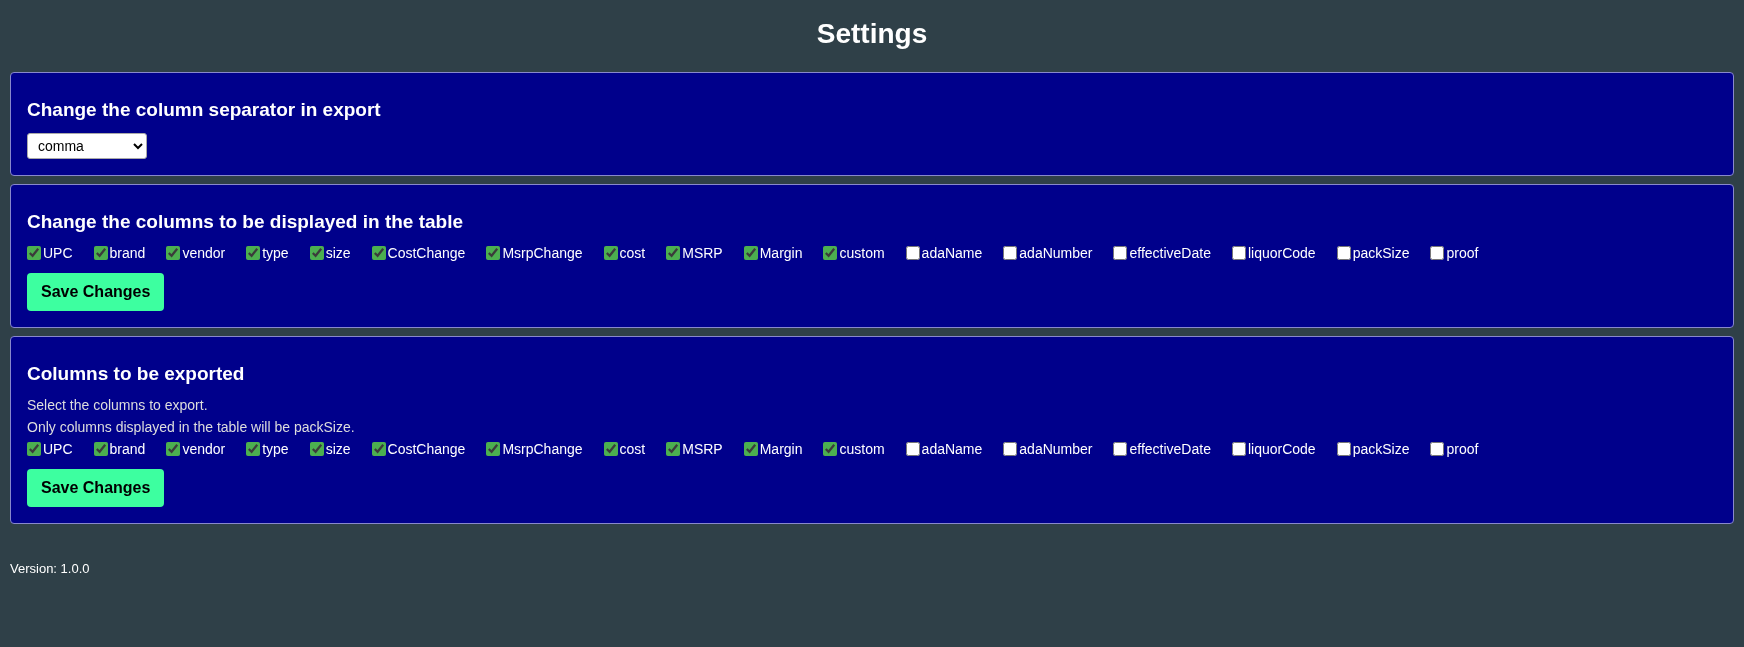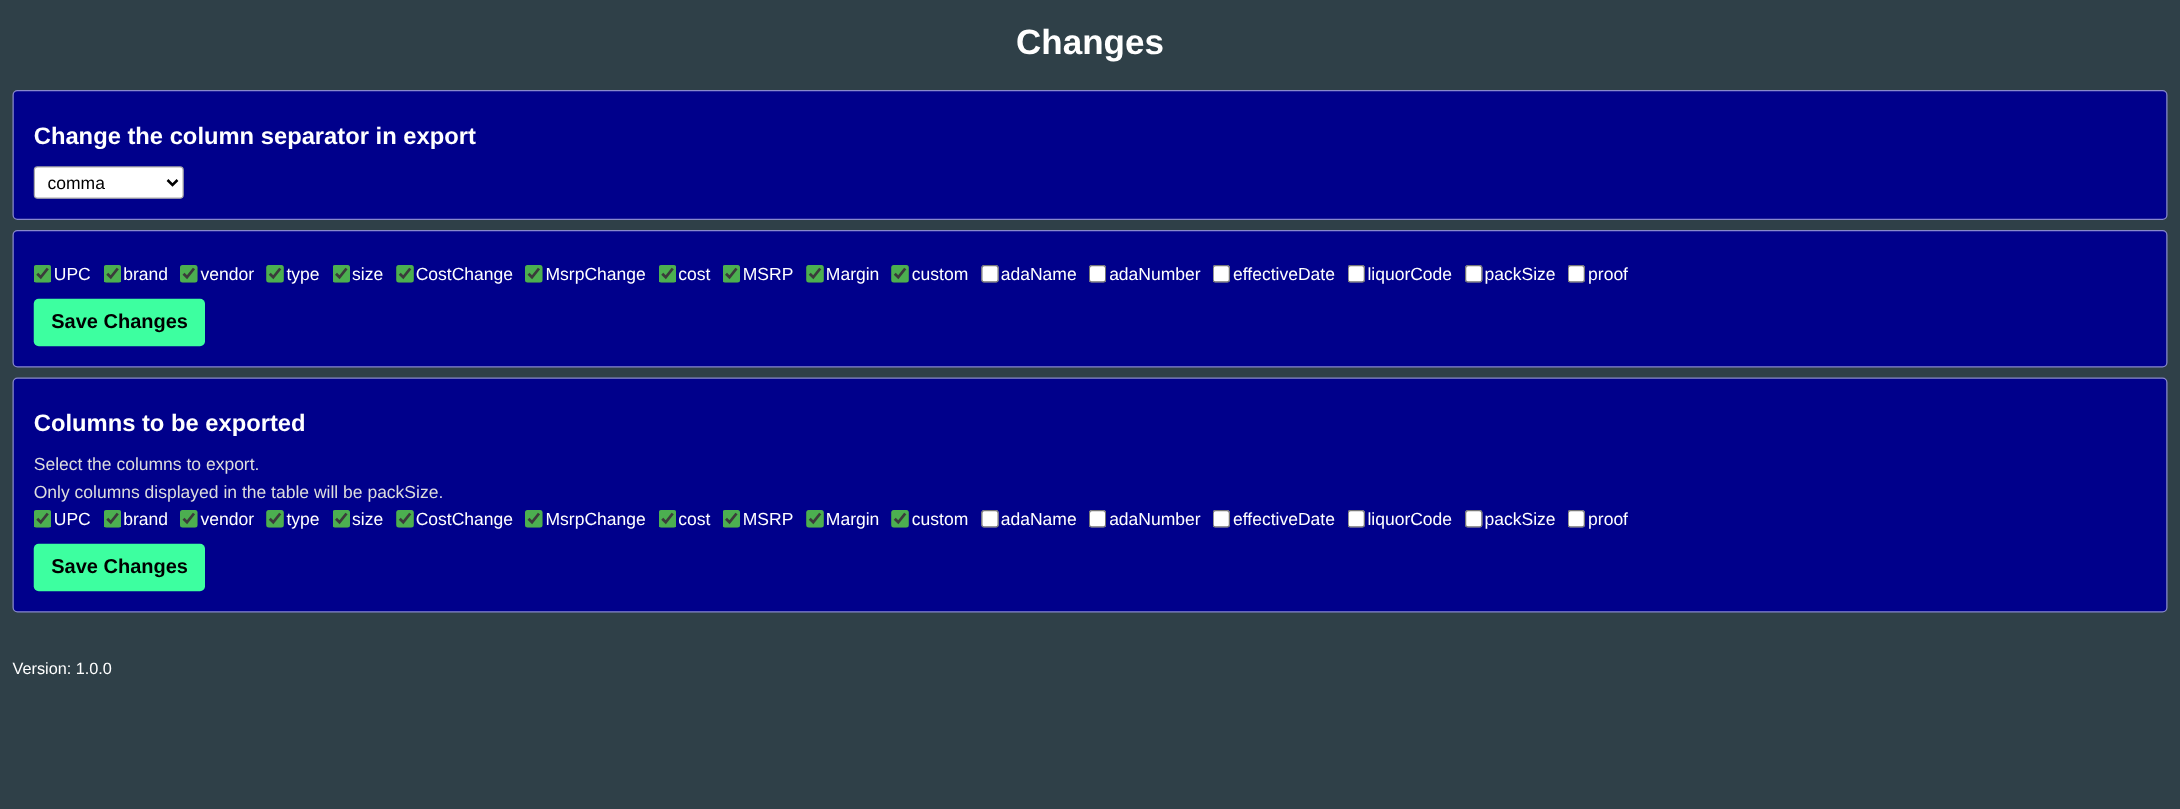--- a/index.html
+++ b/index.html
@@ -41,21 +41,21 @@
       border: 1px solid #aaa;
       padding: 3px 6px;
       font-size: 14px;
       border-radius: 3px;
       min-width: 120px;
     }
     .checkbox-row {
       display: flex;
       flex-wrap: wrap;
       align-items: flex-start;
-      gap: 4px 6px;
+      gap: 4px 17px;
       margin-bottom: 12px;
       font-size: 14px;
       color: white;
     }
     .checkbox-item {
       display: flex;
       align-items: center;
       gap: 2px;
       margin-right: 4px;
     }
@@ -83,29 +83,30 @@
     .version {
       color: white;
       font-size: 13px;
       padding: 6px 10px 0 10px;
       margin-top: 31px;
     }
   </style>
 </head>
 <body>
 
-<h1>Changes</h1>
+<h1>Settings</h1>
 
 <div class="section">
   <div class="section-title">Change the column separator in export</div>
   <select>
   <option value="comma">comma</option><option value="semicolon">semicolon</option><option value="tab">tab</option><option value="pipe">pipe</option></select>
 </div>
 
 <div class="section">
+  <div class="section-title">Change the columns to be displayed in the table</div>
   <div class="checkbox-row" id="table-columns-row">
   <span class="checkbox-item">
         <input type="checkbox" id="table-columns-row-cb-0" checked="" style="">
         <label for="table-columns-row-cb-0">UPC</label>
       </span>
       <span class="checkbox-item">
         <input type="checkbox" id="table-columns-row-cb-1" checked="" style="">
         <label for="table-columns-row-cb-1">brand</label>
       </span>
       <span class="checkbox-item">

